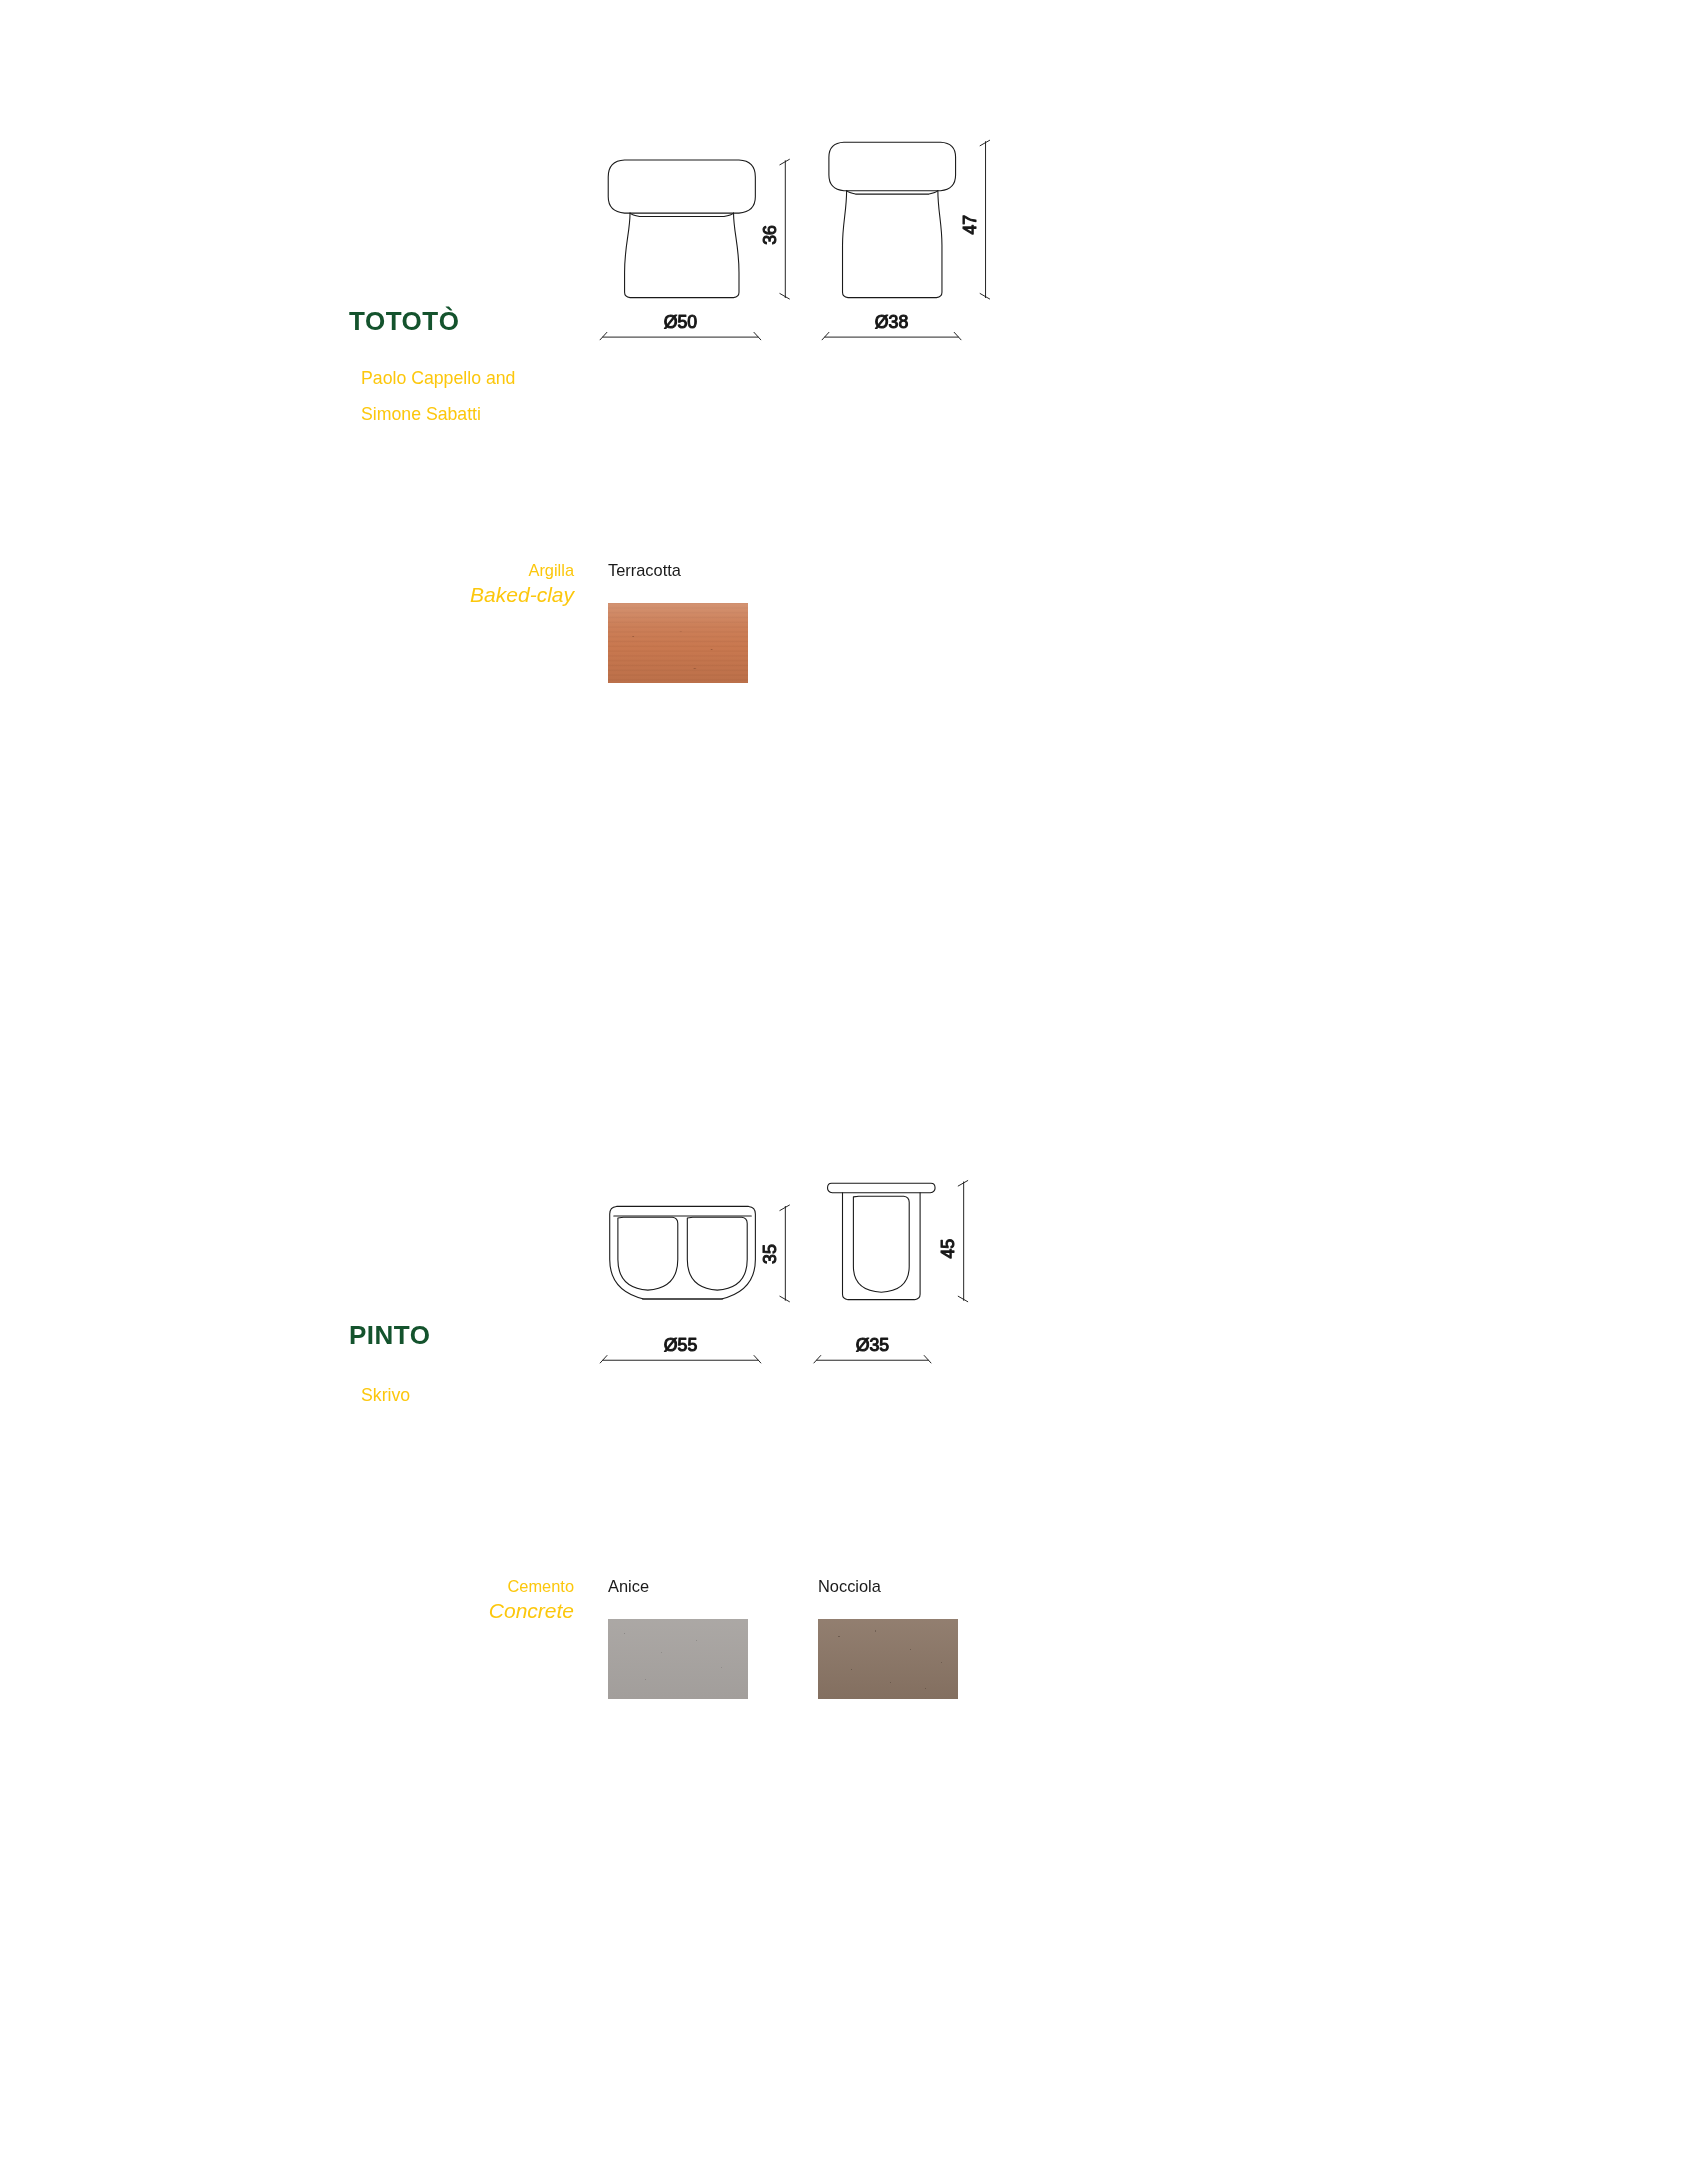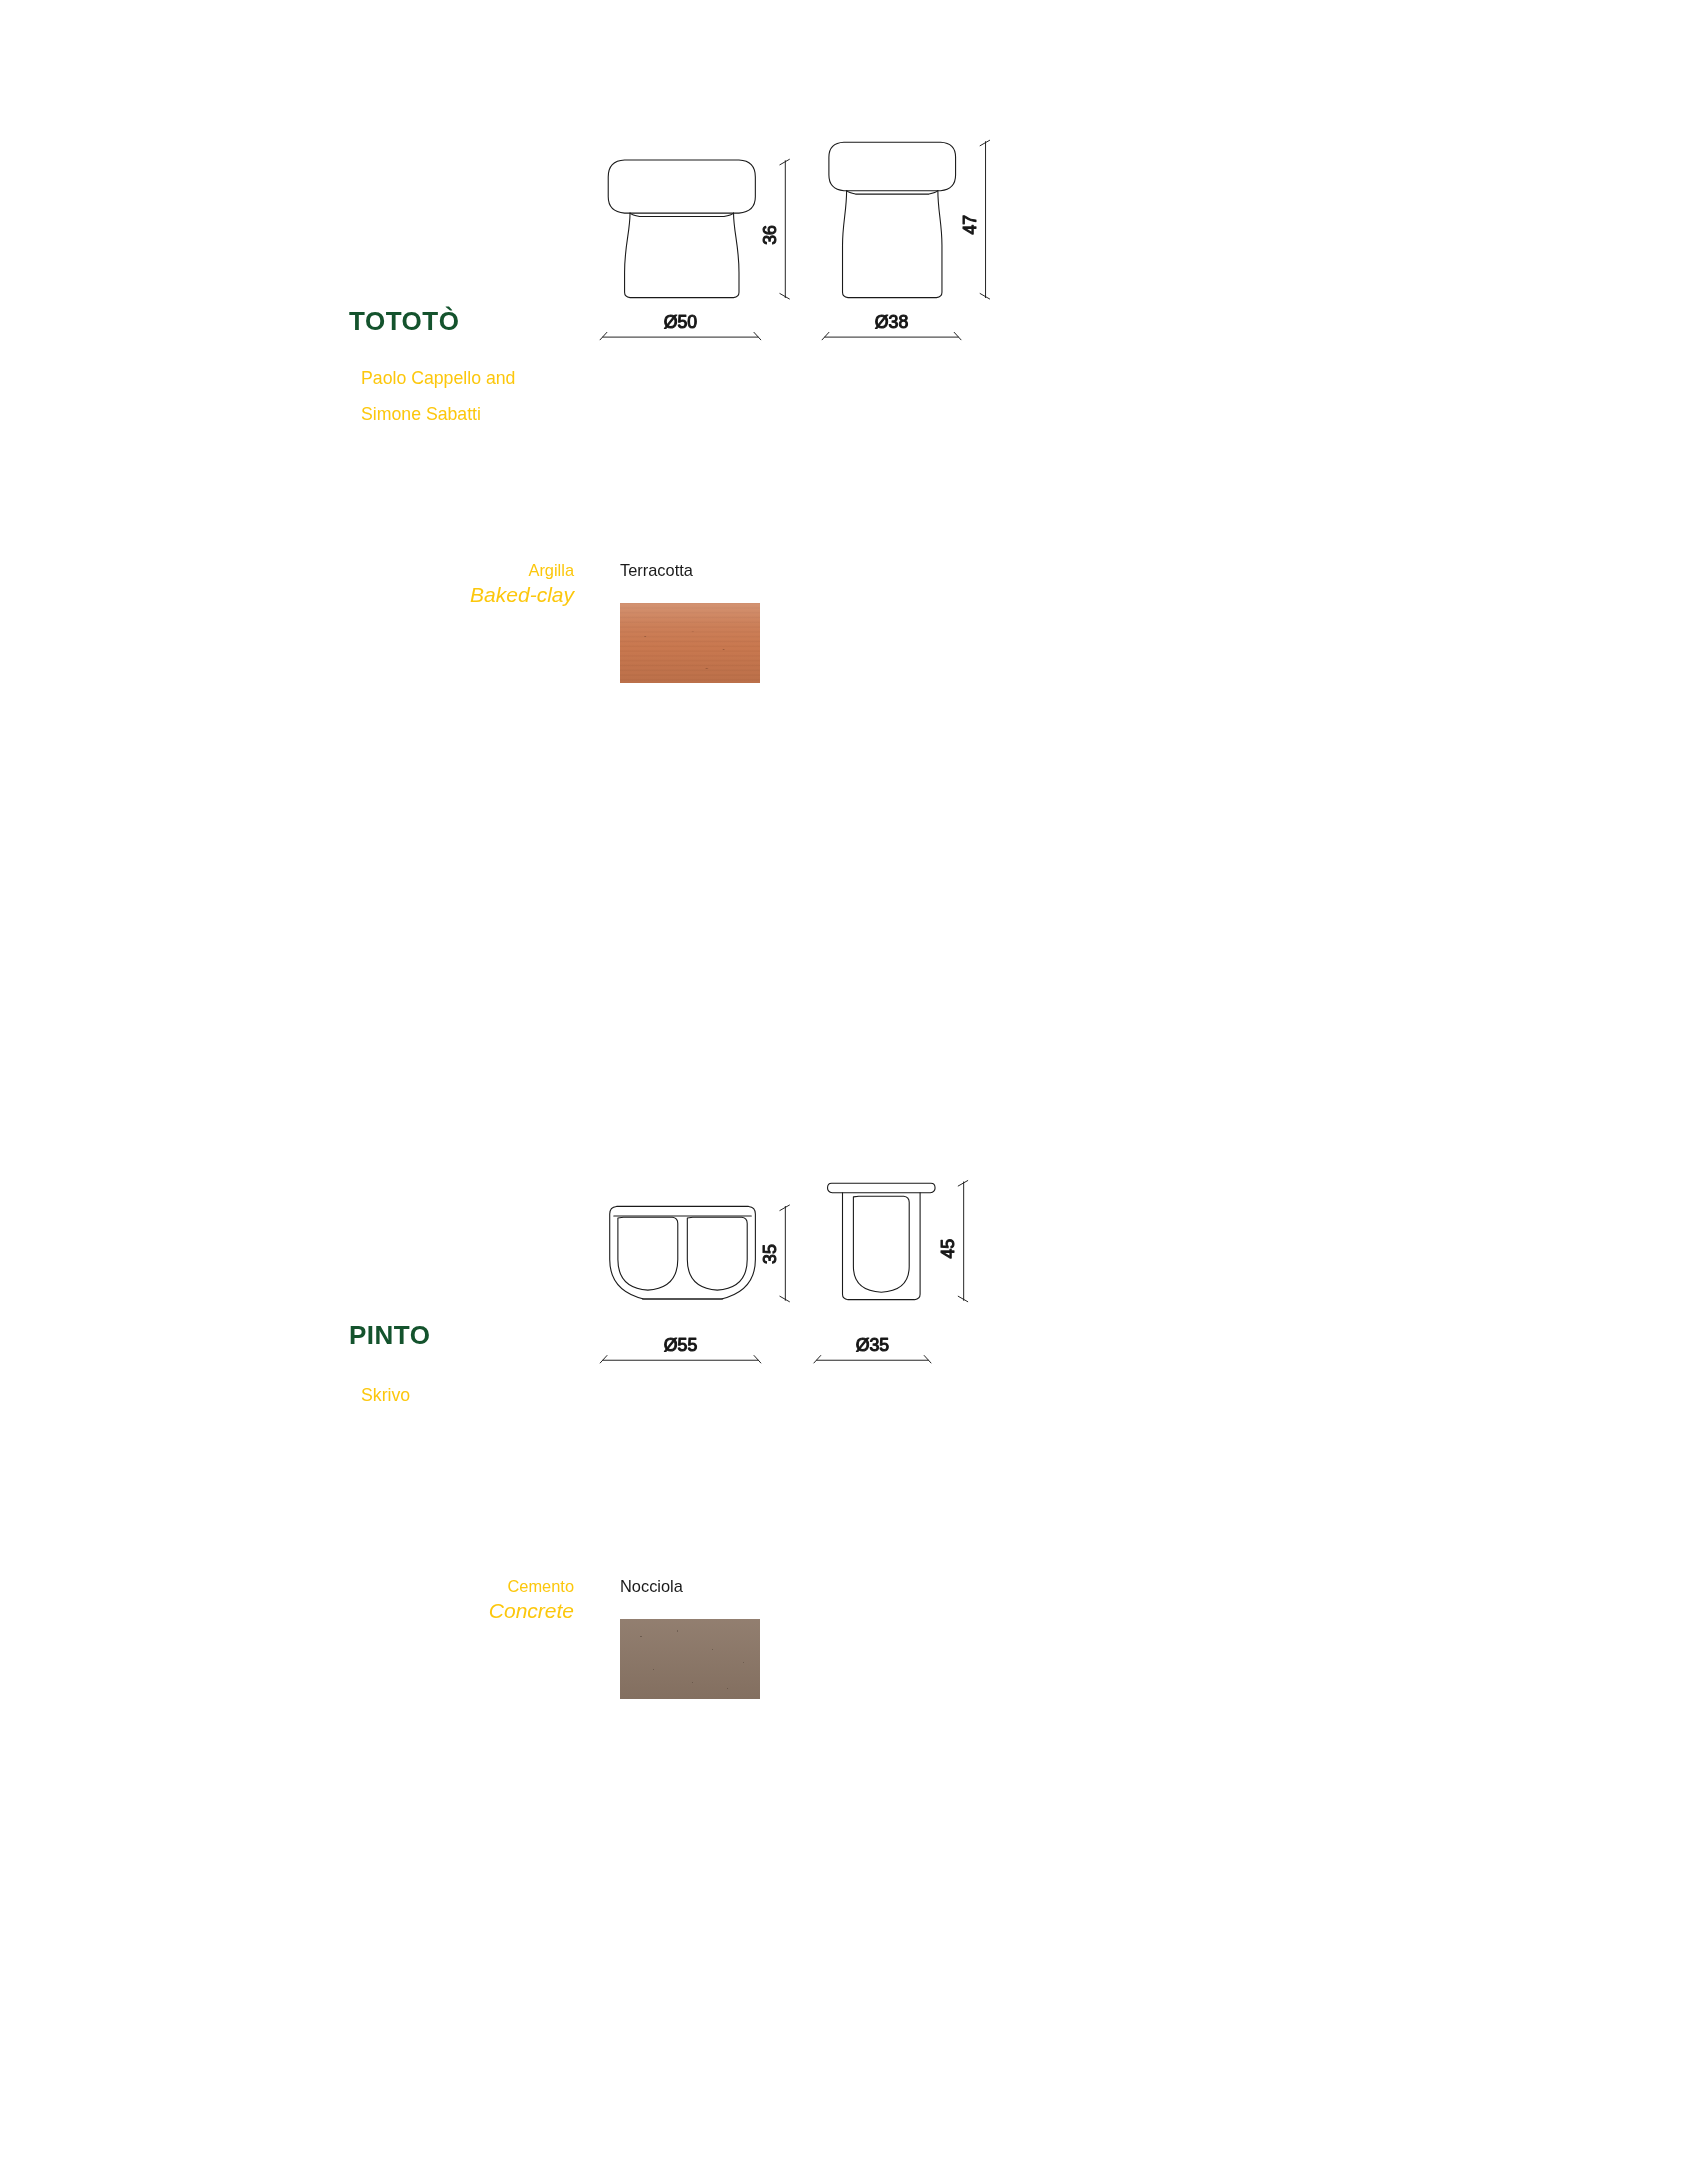--- a/index.html
+++ b/index.html
@@ -50,21 +50,21 @@
   .material-en {
     color: #fcc70c;
     font-size: 21px;
     font-style: italic;
     line-height: 1.3;
     margin: 0;
   }
 
   
   .swatch-row { position: absolute; display: flex; }
-  .swatch-cell { width: 175px; margin-right: 35px; margin-left: 12px; }
+  .swatch-cell { width: 175px; margin-right: 35px; }
   .swatch-label {
     font-size: 16.4px;
     color: #1a1a1a;
     line-height: 1.25;
     margin: 0 0 22px 0;
     white-space: nowrap;
   }
   .swatch-chip {
     width: 140px;
     height: 80px;
@@ -372,20 +372,24 @@
       <p class="designer">Skrivo</p>
     </div>
 
     <div class="material-group" style="top:1576px;">
       <p class="material-it">Cemento</p>
       <p class="material-en">Concrete</p>
     </div>
 
     <div class="swatch-row" style="left:608px; top:1576px;">
       <div class="swatch-cell">
+        <p class="swatch-label">Anice</p>
+        <div class="swatch-chip chip-anice"></div>
+      </div>
+      <div class="swatch-cell">
         <p class="swatch-label">Nocciola</p>
         <div class="swatch-chip chip-nocciola"></div>
       </div>
     </div>
 
   </div>
 
 </div>
 
 

